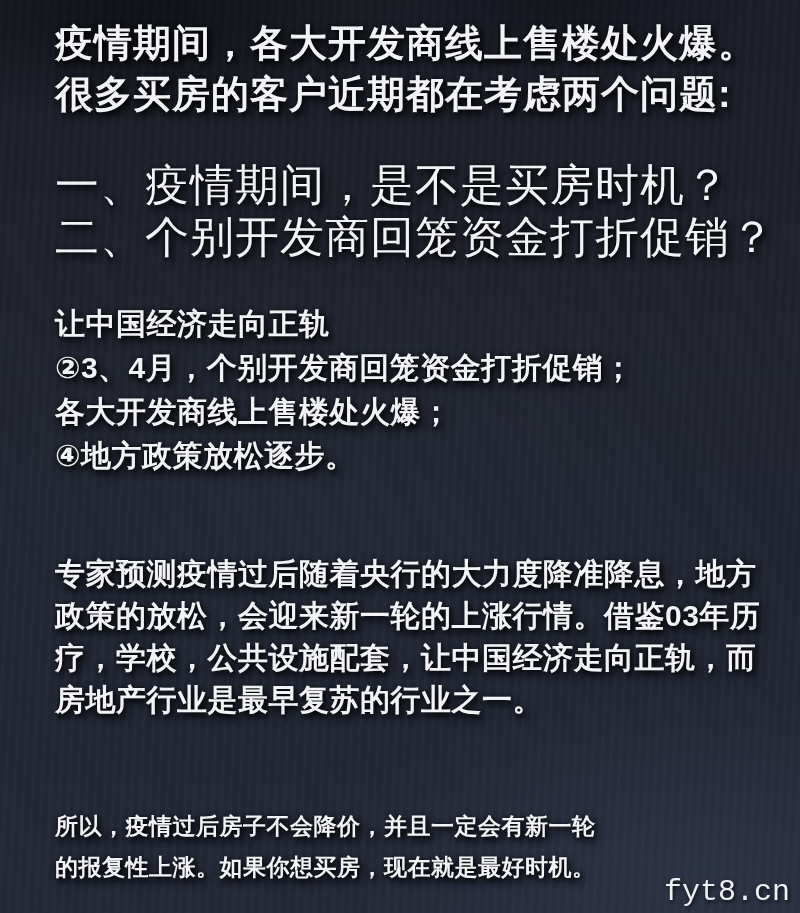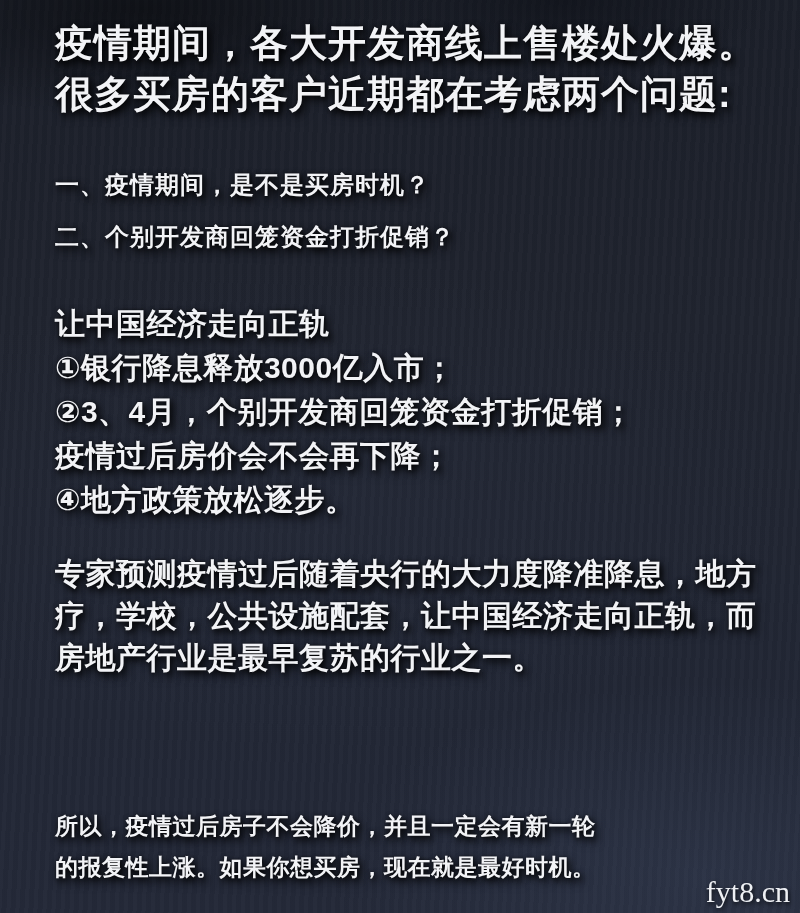--- a/index.html
+++ b/index.html
@@ -25,37 +25,37 @@
   .txt{white-space:nowrap;}
   .shadowed{
     text-shadow: 2px 3px 6px rgba(0,0,0,0.9), 0 0 3px rgba(0,0,0,0.55), 4px 5px 10px rgba(0,0,0,0.5);
   }
   .intro{
     position:absolute;left:55px;top:18px;
     font-size:38px;font-weight:700;line-height:51px;letter-spacing:1px;
   }
   .questions{
     position:absolute;left:55px;top:159px;
-    font-size:24px;font-weight:700;line-height:52px;letter-spacing:1px;
+    font-size:44px;font-weight:400;line-height:52px;letter-spacing:1px;
   }
   .policies{
     position:absolute;left:55px;top:302px;
     font-size:30px;font-weight:700;line-height:44px;letter-spacing:0.5px;
   }
   .analysis{
     position:absolute;left:55px;top:553px;
     font-size:30px;font-weight:700;line-height:42px;letter-spacing:0.5px;
   }
   .conclusion{
     position:absolute;left:55px;top:806px;
     font-size:23px;font-weight:700;line-height:41px;letter-spacing:0.5px;
   }
   .watermark{
     position:absolute;right:10px;bottom:4px;
-    font-family:Liberation Serif, serif;
+    font-family:Liberation Mono, monospace;
     font-size:30px;font-weight:400;color:#eef0f4;
     text-shadow: 1px 2px 4px rgba(0,0,0,0.8);
   }
 </style>
 </head>
 <body>
 
 <div class="canvas">
 
   <div class="intro shadowed">
@@ -63,28 +63,28 @@
     <div class="txt">很多买房的客户近期都在考虑两个问题:</div>
   </div>
 
   <div class="questions shadowed">
     <div class="txt">一、疫情期间，是不是买房时机？</div>
     <div class="txt">二、个别开发商回笼资金打折促销？</div>
   </div>
 
   <div class="policies shadowed">
     <div class="txt">让中国经济走向正轨</div>
-    <div class="txt">①银行降息释放3000亿入市；</div>
     <div class="txt">②3、4月，个别开发商回笼资金打折促销；</div>
-    <div class="txt">疫情过后房价会不会再下降；</div>
+    <div class="txt">各大开发商线上售楼处火爆；</div>
     <div class="txt">④地方政策放松逐步。</div>
   </div>
 
   <div class="analysis shadowed">
     <div class="txt">专家预测疫情过后随着央行的大力度降准降息，地方</div>
+    <div class="txt">政策的放松，会迎来新一轮的上涨行情。借鉴03年历</div>
     <div class="txt">疗，学校，公共设施配套，让中国经济走向正轨，而</div>
     <div class="txt">房地产行业是最早复苏的行业之一。</div>
   </div>
 
   <div class="conclusion shadowed">
     <div class="txt">所以，疫情过后房子不会降价，并且一定会有新一轮</div>
     <div class="txt">的报复性上涨。如果你想买房，现在就是最好时机。</div>
   </div>
 
   <div class="watermark">fyt8.cn</div>

